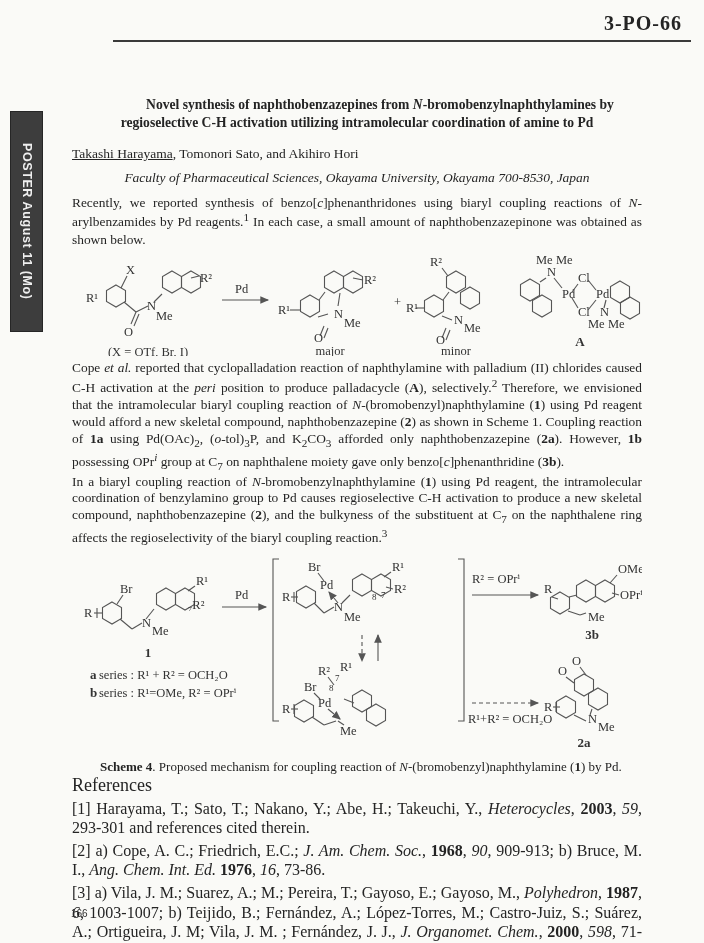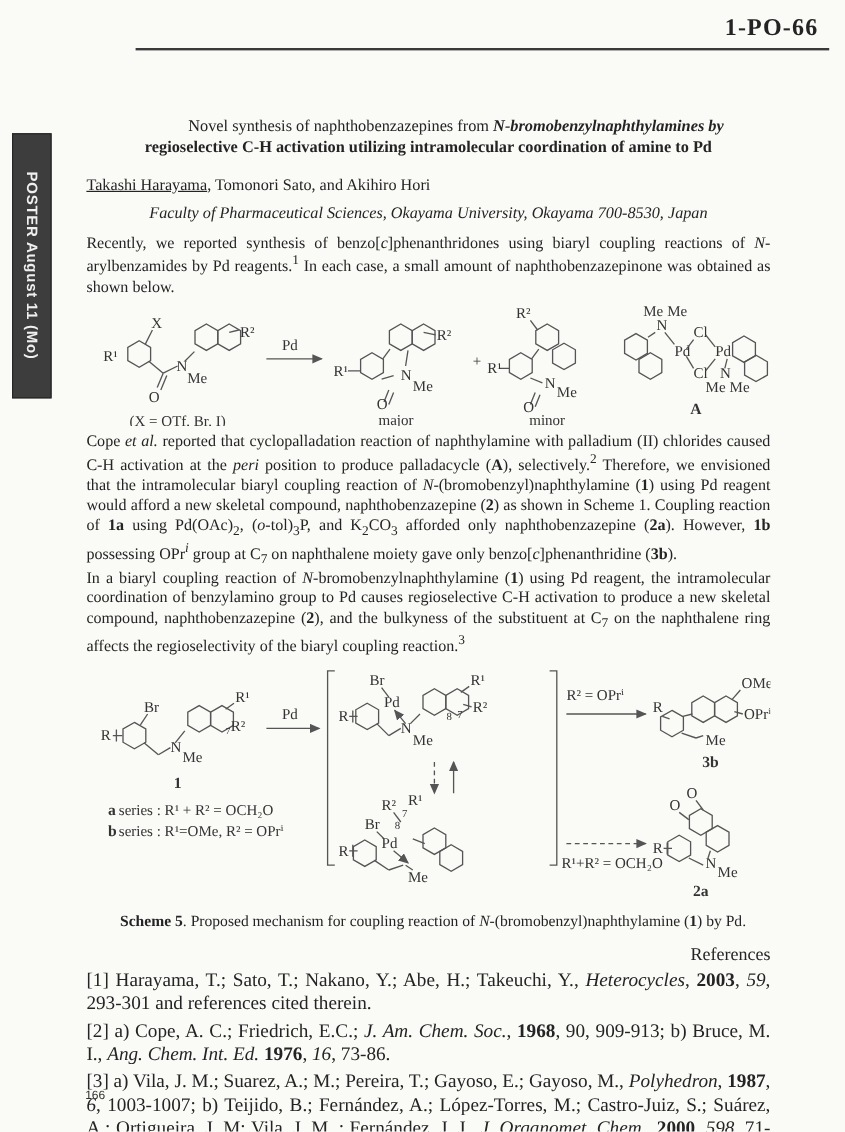--- a/index.html
+++ b/index.html
@@ -12,42 +12,42 @@
             font-family:"Liberation Sans","DejaVu Sans",sans-serif; font-weight:bold; font-size:12.5px;
             letter-spacing:.6px; border:1px solid #262626; }
   .content { position:absolute; left:72px; top:96px; width:570px; }
   .title { text-align:center; font-size:13.6px; line-height:1.35; }
   .authors { text-align:left; margin-top:13px; font-size:13.5px; }
   .affil { text-align:center; margin-top:8px; font-size:13.5px; }
   .para { font-size:13.4px; line-height:1.25; text-align:justify; margin-top:9px; }
   .para.tight { margin-top:0; }
   .figwrap { margin-top:4px; }
   .caption { font-size:13px; margin-top:4px; padding-left:28px; }
-  .refs-head { margin-top:12px; font-size:15px;text-align:right; }
+  .refs-head { font-size:18px; }
   .ref { font-size:16px; line-height:1.22; text-align:justify; margin-top:3px; }
   .pageno { position:absolute; left:71px; bottom:24px; font-family:"Liberation Sans","DejaVu Sans",sans-serif; font-size:10px; color:#2e2e2e; }
   svg text { font-family:"Liberation Serif","DejaVu Serif","DejaVu Sans",serif; fill:#333; font-size:12.5px; }
   svg text.sm { font-size:9px; }
   svg text.bold { font-weight:bold; font-size:13px; }
   svg text.cap { font-size:12.5px; }
   svg line, svg path, svg polygon, svg polyline { stroke:#555; fill:none; stroke-width:1.1; }
   svg .arrowhead { fill:#555; stroke:none; }
   svg .dash { stroke-dasharray:4 3; }
 </style>
 </head>
 <body>
 
-<div class="header-code">1-PO-66</div>
+<div class="header-code">3-PO-66</div>
 <div class="header-rule"></div>
 <div class="banner">POSTER August 11 (Mo)</div>
 
 <div class="content">
 
   <div class="title">
-    <div><span style="font-weight: normal; margin-left: 46px;">Novel synthesis of naphthobenzazepines from </span><span style="font-style: italic; font-weight: bold;">N</span><span style="font-weight: bold; font-style: italic;">-bromobenzylnaphthylamines by</span></div>
+    <div><span style="font-weight: bold; margin-left: 46px;">Novel synthesis of naphthobenzazepines from </span><span style="font-style: italic; font-weight: bold;">N</span><span style="font-weight: bold;">-bromobenzylnaphthylamines by</span></div>
     <div><span style="font-weight: bold;">regioselective C-H activation utilizing intramolecular coordination of amine to Pd</span></div>
   </div>
 
   <div class="authors"><span style="text-decoration: underline;">Takashi Harayama</span>, Tomonori Sato, and Akihiro Hori</div>
   <div class="affil"><span style="font-style: italic;">Faculty of Pharmaceutical Sciences, Okayama University, Okayama 700-8530, Japan</span></div>
 
   <div class="para">Recently, we reported synthesis of benzo[<span style="font-style: italic;">c</span>]phenanthridones using biaryl coupling reactions of <span style="font-style: italic;">N</span>-arylbenzamides by Pd reagents.<sup>1</sup>  In each case, a small amount of naphthobenzazepinone was obtained as shown below.</div>
 
   <div class="figwrap">
   <svg width="570" height="104" viewBox="0 0 570 104">
@@ -284,22 +284,22 @@
           <line x1="12" y1="47" x2="12" y2="57"></line>
       <line x1="30" y1="60" x2="42" y2="66"></line>
       <text x="44" y="68">N</text>
       <text x="54" y="76">Me</text>
       <line x1="48" y1="54" x2="46" y2="60"></line>
       <text x="40" y="92" text-anchor="middle" class="bold">2a</text>
     </g>
   </svg>
   </div>
 
-  <div class="caption"><span style="font-weight: bold;">Scheme 5</span>.  Proposed mechanism for coupling reaction of <span style="font-style: italic;">N</span>-(bromobenzyl)naphthylamine (<span style="font-weight: bold;">1</span>) by Pd.</div>
+  <div class="caption"><span style="font-weight: bold;">Scheme 4</span>.  Proposed mechanism for coupling reaction of <span style="font-style: italic;">N</span>-(bromobenzyl)naphthylamine (<span style="font-weight: bold;">1</span>) by Pd.</div>
 
   <div class="refs-head">References</div>
   <div class="ref">[1] Harayama, T.; Sato, T.; Nakano, Y.; Abe, H.; Takeuchi, Y., <span style="font-style: italic;">Heterocycles</span>, <span style="font-weight: bold;">2003</span>, <span style="font-style: italic;">59</span>, 293-301 and references cited therein.</div>
-  <div class="ref">[2] a) Cope, A. C.; Friedrich, E.C.; <span style="font-style: italic;">J. Am. Chem. Soc.</span>, <span style="font-weight: bold;">1968</span>, <span style="">90</span>, 909-913; b) Bruce, M. I., <span style="font-style: italic;">Ang. Chem. Int. Ed.</span> <span style="font-weight: bold;">1976</span>, <span style="font-style: italic;">16</span>, 73-86.</div>
+  <div class="ref">[2] a) Cope, A. C.; Friedrich, E.C.; <span style="font-style: italic;">J. Am. Chem. Soc.</span>, <span style="font-weight: bold;">1968</span>, <span style="font-style: italic;">90</span>, 909-913; b) Bruce, M. I., <span style="font-style: italic;">Ang. Chem. Int. Ed.</span> <span style="font-weight: bold;">1976</span>, <span style="font-style: italic;">16</span>, 73-86.</div>
   <div class="ref">[3] a) Vila, J. M.; Suarez, A.; M.; Pereira, T.; Gayoso, E.; Gayoso, M., <span style="font-style: italic;">Polyhedron</span>, <span style="font-weight: bold;">1987</span>, <span style="font-style: italic;">6</span>, 1003-1007; b) Teijido, B.; Fernández, A.; López-Torres, M.; Castro-Juiz, S.; Suárez, A.; Ortigueira, J. M; Vila, J. M. ; Fernández, J. J., <span style="font-style: italic;">J. Organomet. Chem.</span>, <span style="font-weight: bold;">2000</span>, <span style="font-style: italic;">598</span>, 71-79.</div>
 
 </div>
 
 <div class="pageno">166</div>
 
 </body></html>

